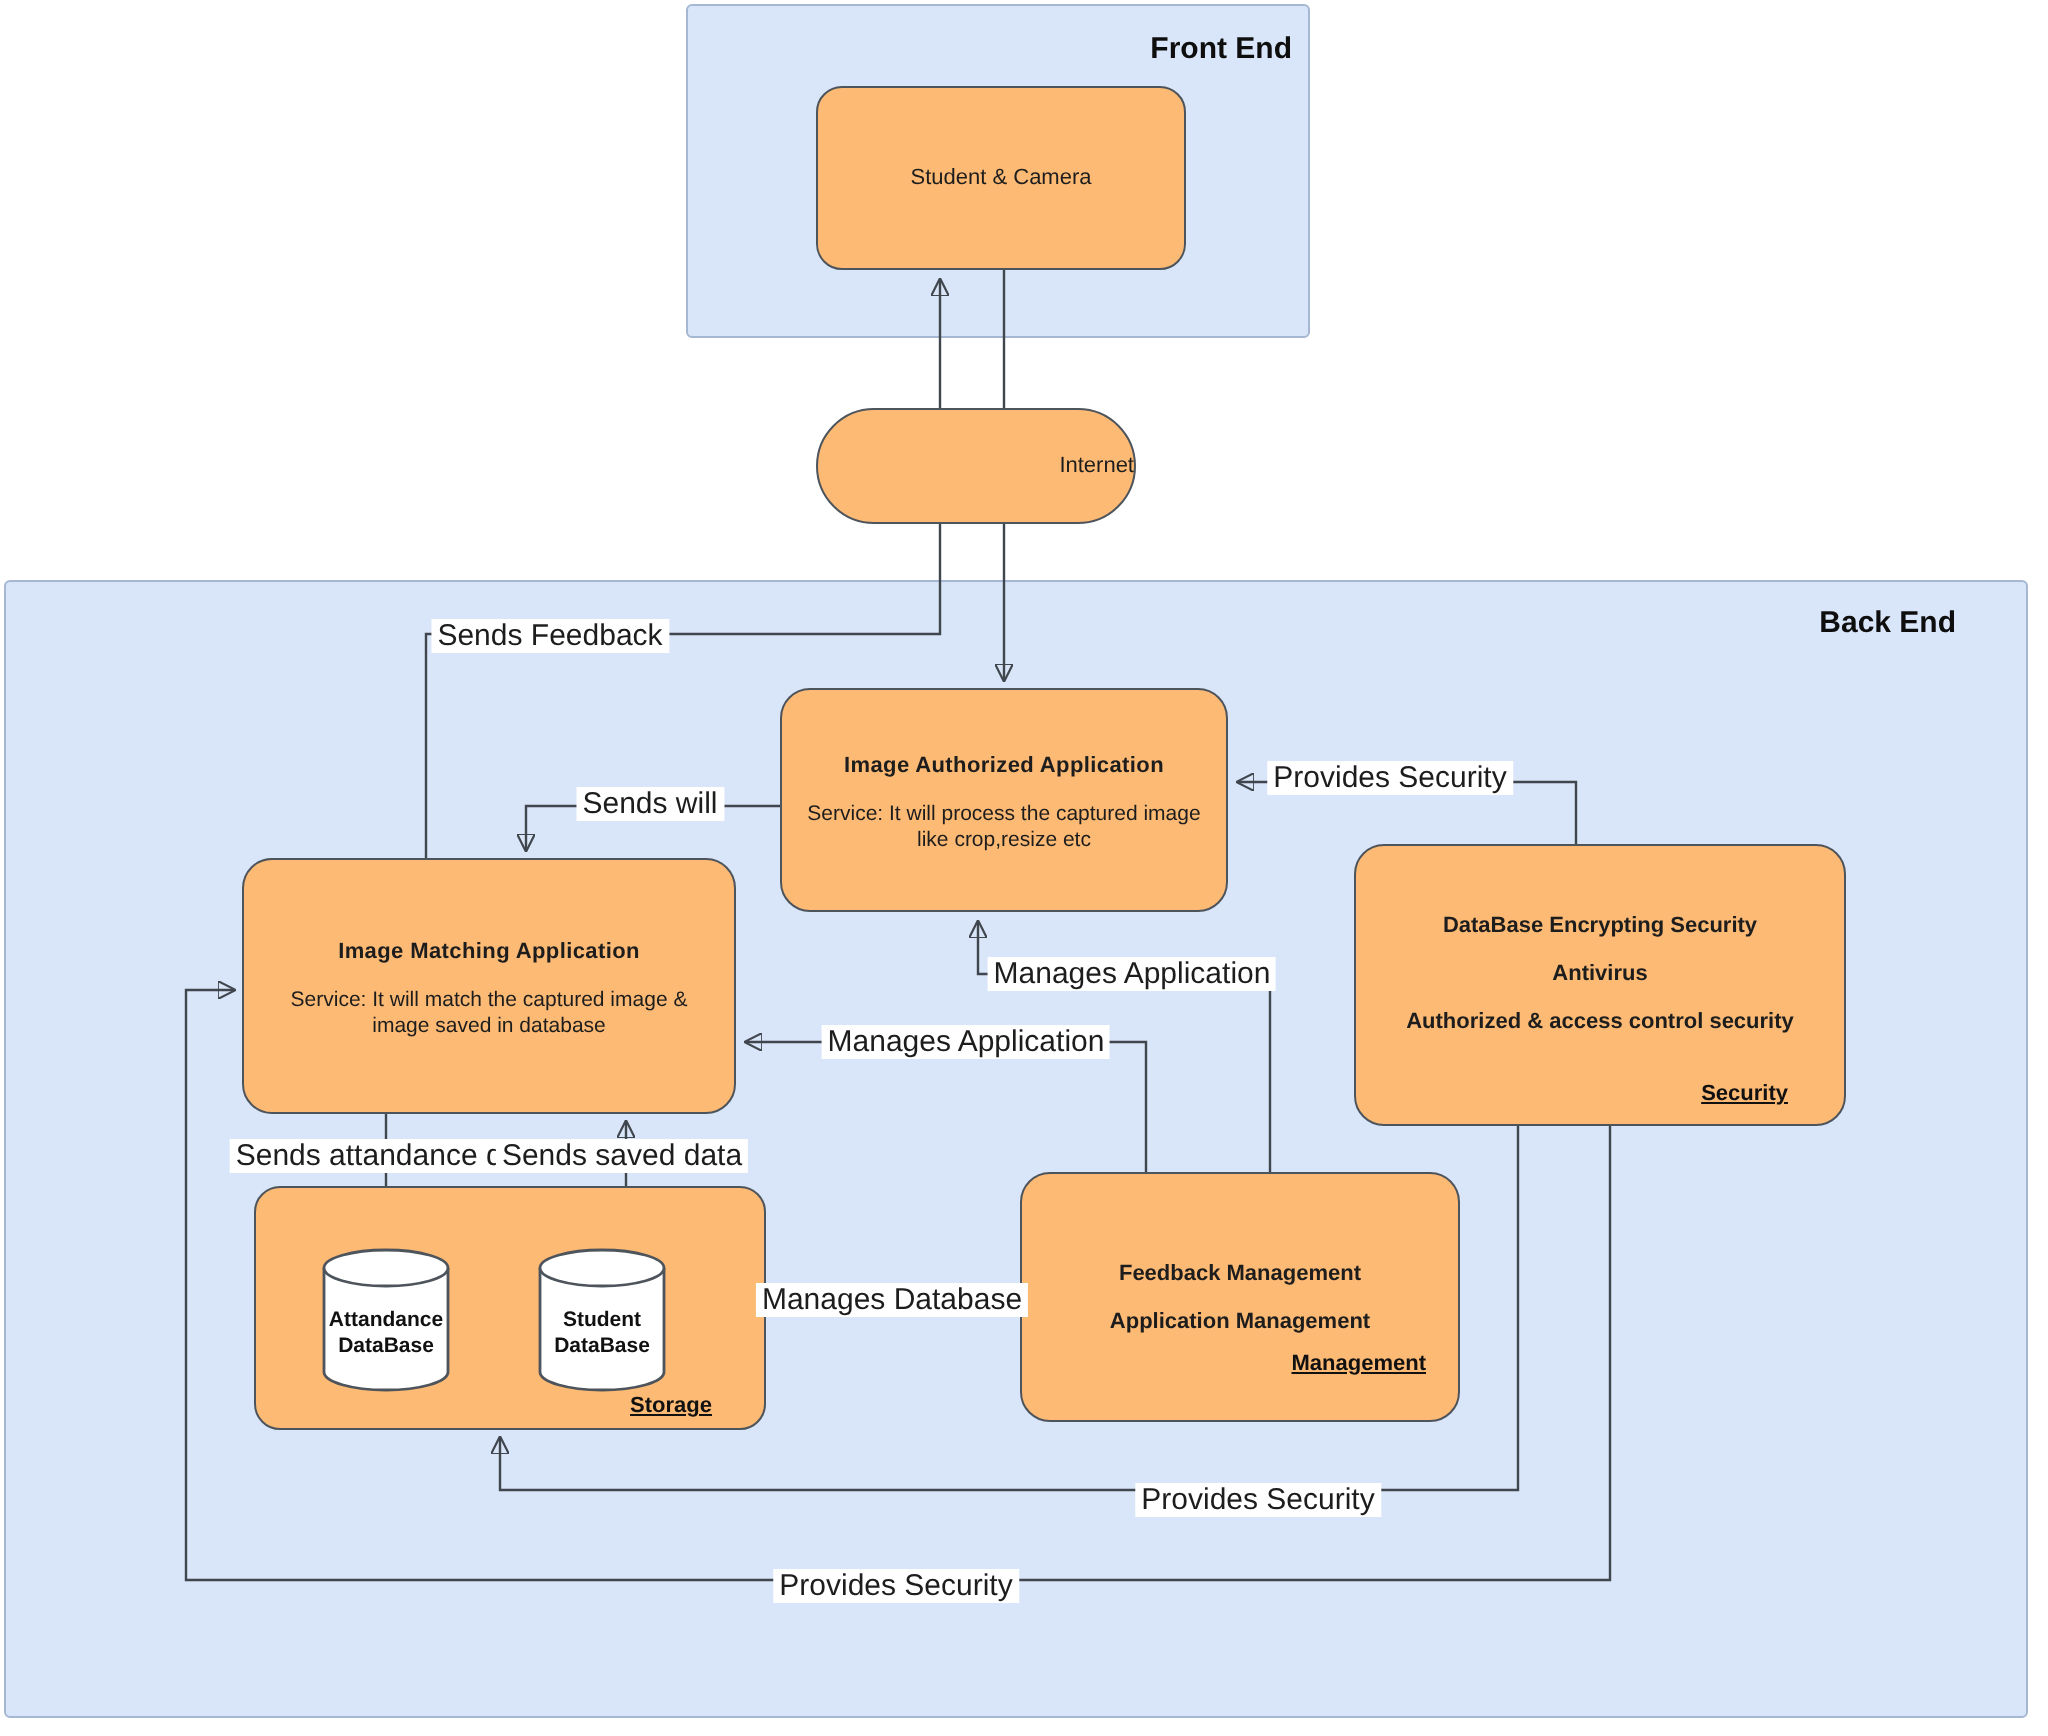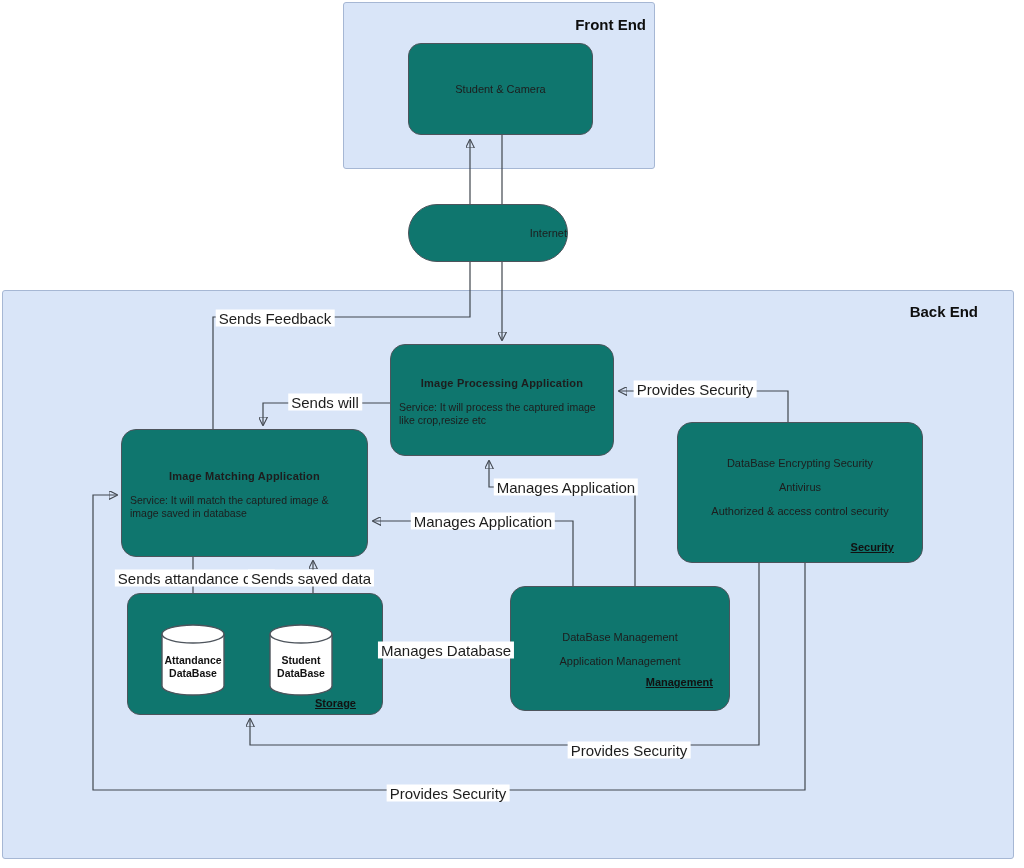--- a/index.html
+++ b/index.html
@@ -2,28 +2,28 @@
 <html><head>
 <meta charset="utf-8">
 <style>
   html,body{margin:0;padding:0;background:#fff;}
   .canvas{position:relative;width:1024px;height:868px;background:#ffffff;
           font-family:"Liberation Sans",sans-serif;overflow:hidden;}
   .panel{position:absolute;background:#d9e5f8;border:1px solid #a6b7d4;border-radius:3px;z-index:1;}
   .panel-title{position:absolute;font-weight:bold;font-size:15px;color:#0e0e0e;}
   .edges{position:absolute;left:0;top:0;z-index:2;}
   .edges path{fill:none;stroke:#40464e;stroke-width:1.2;}
-  .node{position:absolute;background:#0f766e;border:1.4px solid #4d545c;z-index:3;
+  .node{position:absolute;background:#fdba74;border:1.4px solid #4d545c;z-index:3;
         box-sizing:border-box;color:#1d1d1d;}
   .box{border-radius:15px;}
   .pill{border-radius:30px;}
   .center-flex{display:flex;align-items:center;justify-content:center;font-size:11px;}
   .node-title{font-weight:bold;font-size:11px;text-align:center;letter-spacing:.2px;}
-  .node-service{font-size:10.5px;text-align:left;line-height:13px;margin-top:12px;padding:0 8px;}
-  .bold-line{font-weight:normal;font-size:11px;text-align:center;margin-bottom:12px;}
+  .node-service{font-size:10.5px;text-align:center;line-height:13px;margin-top:12px;padding:0 8px;}
+  .bold-line{font-weight:bold;font-size:11px;text-align:center;margin-bottom:12px;}
   .tag{position:absolute;font-weight:bold;font-size:11px;text-decoration:underline;color:#111;}
   .edge-label{position:absolute;z-index:4;transform:translate(-50%,-50%);font-size:15px;
               background:#ffffff;padding:0 3px;white-space:nowrap;color:#1d1d1d;}
   .cyl{position:absolute;width:66px;height:74px;}
   .cyl svg{position:absolute;left:0;top:0;}
   .cyl-label{position:absolute;top:30px;width:100%;text-align:center;font-weight:bold;
              font-size:10.5px;line-height:13px;color:#111;z-index:1;}
 </style>
 </head>
 <body>
@@ -59,38 +59,38 @@
 
   <div class="node box center-flex" style="left:408px;top:43px;width:185px;height:92px;border-radius:13px;">
     <span>Student &amp; Camera</span>
   </div>
 
   <div class="node pill center-flex" style="left:408px;top:204px;width:160px;height:58px;justify-content:flex-end;">
     <span>Internet</span>
   </div>
 
   <div class="node box" style="left:390px;top:344px;width:224px;height:112px;padding-top:32px;">
-    <div class="node-title">Image Processing  Application</div>
+    <div class="node-title">Image Authorized  Application</div>
     <div class="node-service">Service: It will process the captured image like crop,resize etc</div>
   </div>
 
   <div class="node box" style="left:121px;top:429px;width:247px;height:128px;padding-top:40px;">
     <div class="node-title">Image Matching  Application</div>
     <div class="node-service">Service: It will match the captured image &amp; image saved in database</div>
   </div>
 
   <div class="node box" style="left:677px;top:422px;width:246px;height:141px;padding-top:34px;">
     <div class="bold-line">DataBase Encrypting Security</div>
     <div class="bold-line">Antivirus</div>
     <div class="bold-line">Authorized &amp; access control security</div>
     <div class="tag" style="right:28px;bottom:9px;">Security</div>
   </div>
 
   <div class="node box" style="left:510px;top:586px;width:220px;height:125px;padding-top:44px;">
-    <div class="bold-line">DataBase Management</div>
+    <div class="bold-line">Feedback Management</div>
     <div class="bold-line" style="margin-bottom:17px;">Application Management</div>
     <div class="tag" style="right:16px;bottom:22px;">Management</div>
   </div>
 
   <div class="node box" style="left:127px;top:593px;width:256px;height:122px;border-radius:13px;">
     <div class="cyl" style="left:32px;top:30px;">
       <svg width="66" height="74" viewBox="0 0 66 74">
         <path d="M2,10 L2,62 A31,9 0 0 0 64,62 L64,10" fill="#ffffff" stroke="#4d545c" stroke-width="1.4"></path>
         <ellipse cx="33" cy="10" rx="31" ry="9" fill="#ffffff" stroke="#4d545c" stroke-width="1.4"></ellipse>
       </svg>

